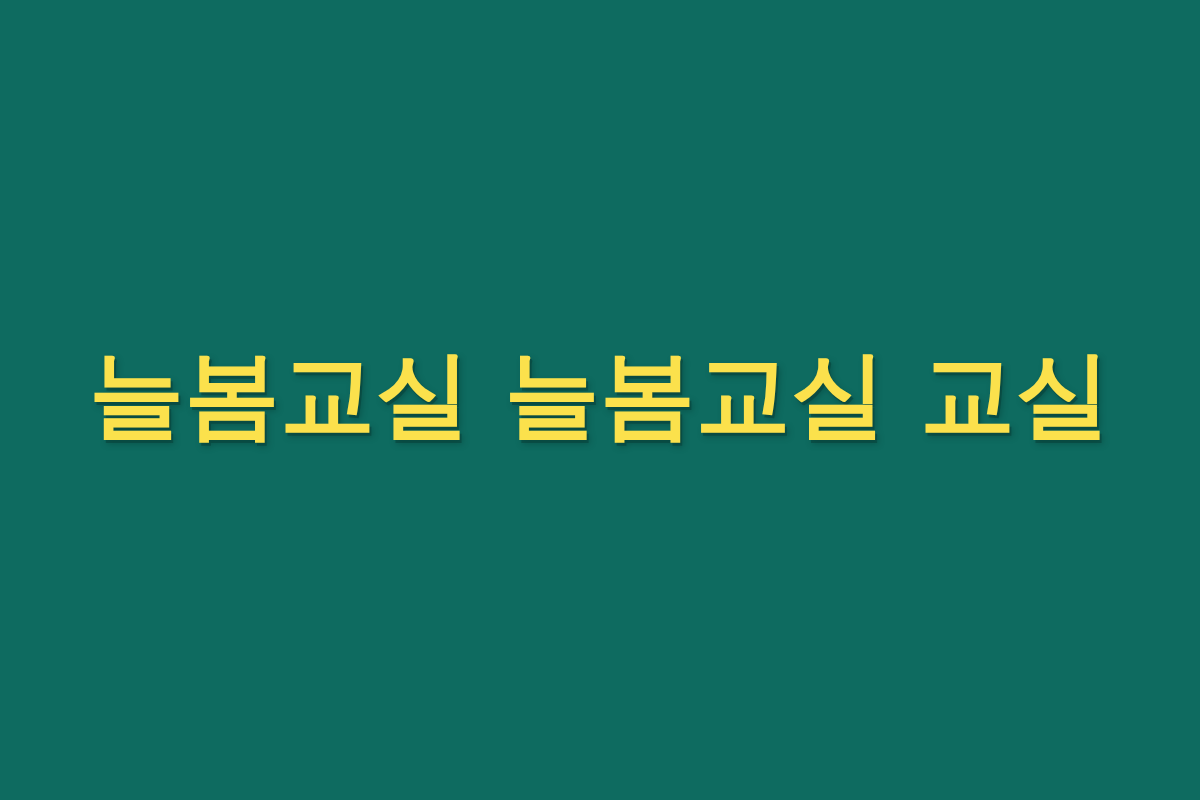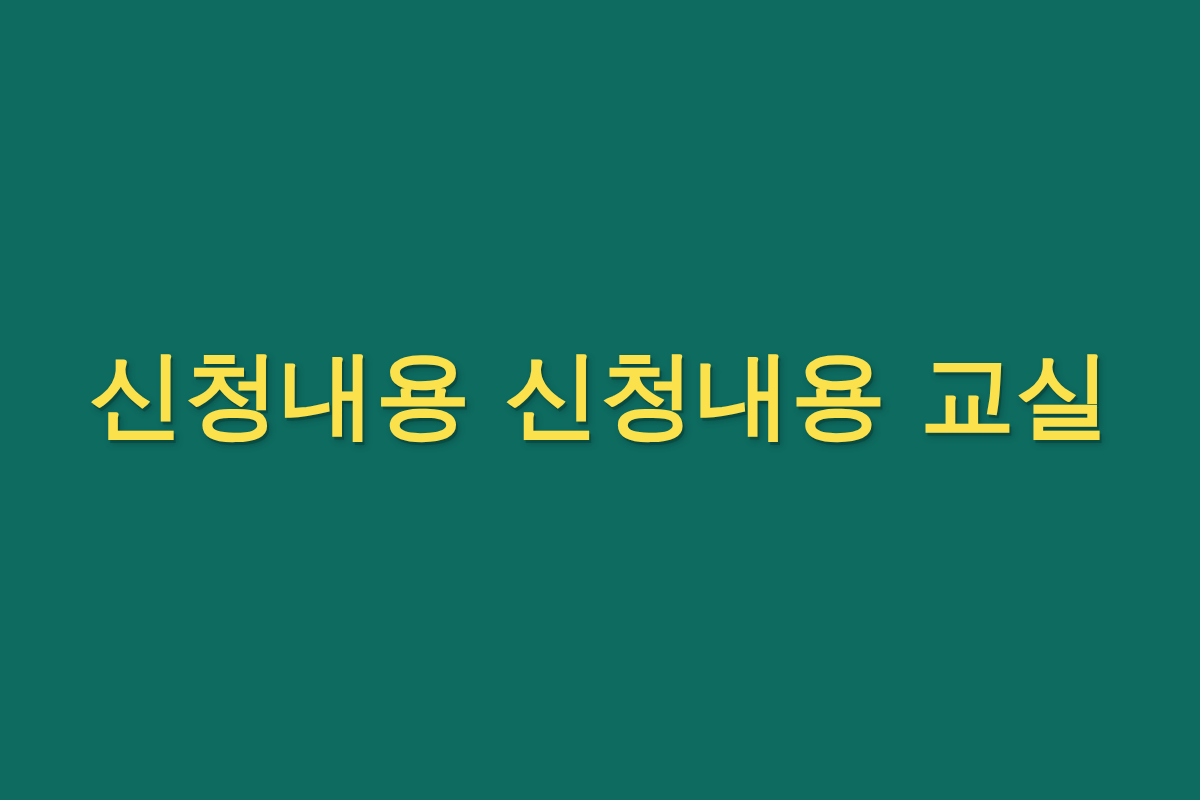--- a/index.html
+++ b/index.html
@@ -62,18 +62,18 @@
     font-size: 95px;
   }
 </style>
 </head>
 <body>
 
 <div id="banner" style="background-color: rgb(14, 107, 96);">
 
   <div id="headline">
 
-    <span class="headline-line line-1" style="color: rgb(251, 225, 76);">신청내용 신청내용 교실</span>
+    <span class="headline-line line-1" style="color: rgb(251, 225, 76);">늘봄교실 늘봄교실 교실</span>
 
 
   </div>
 
 </div>
 
 </body></html>

